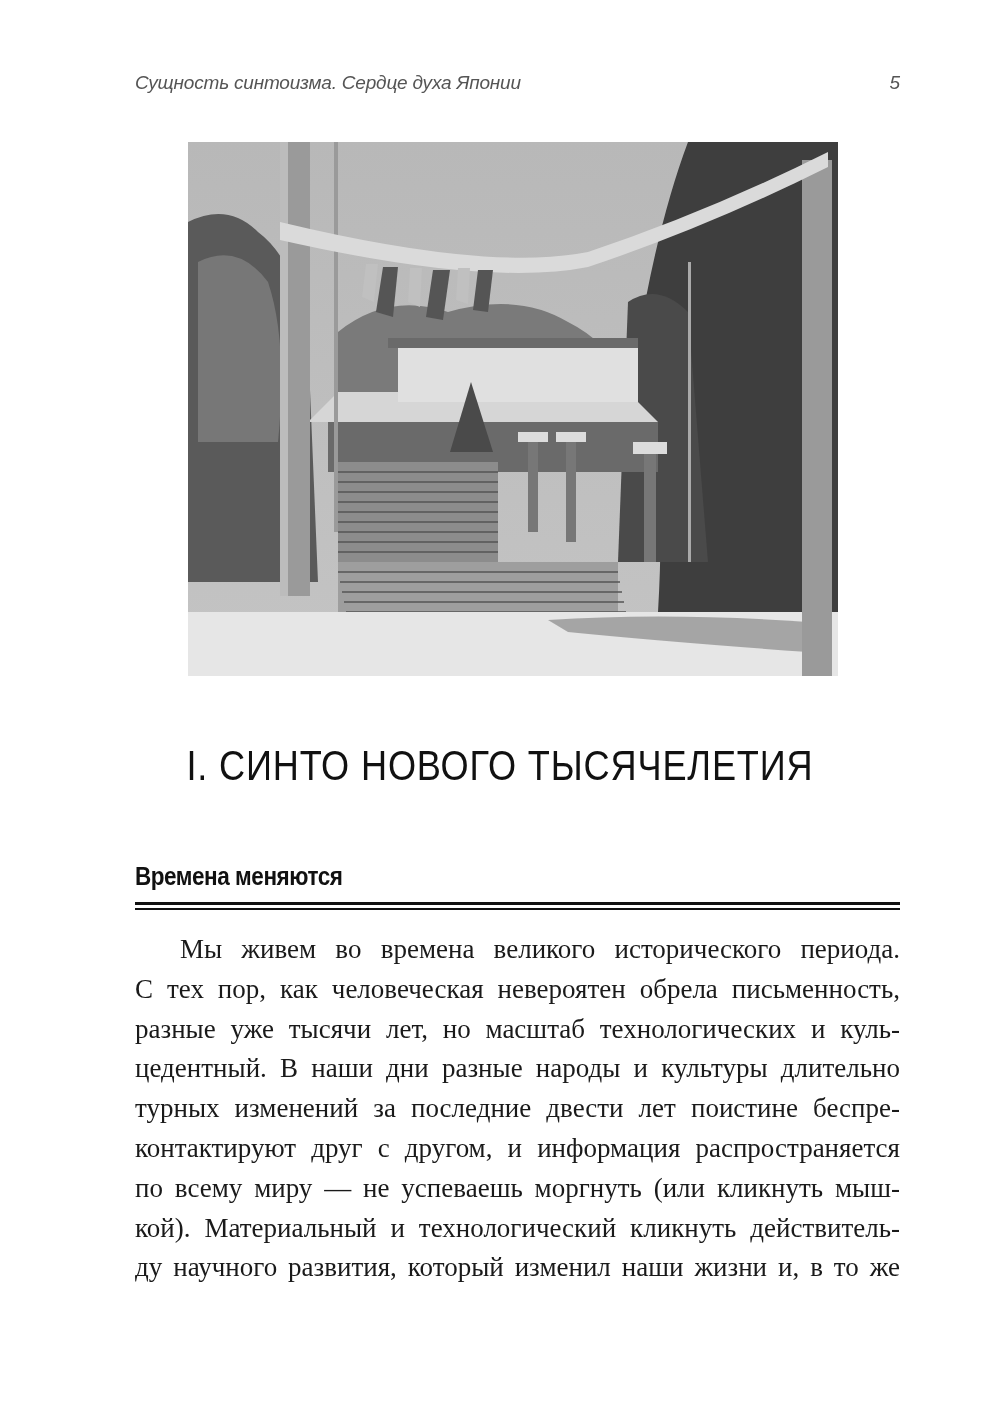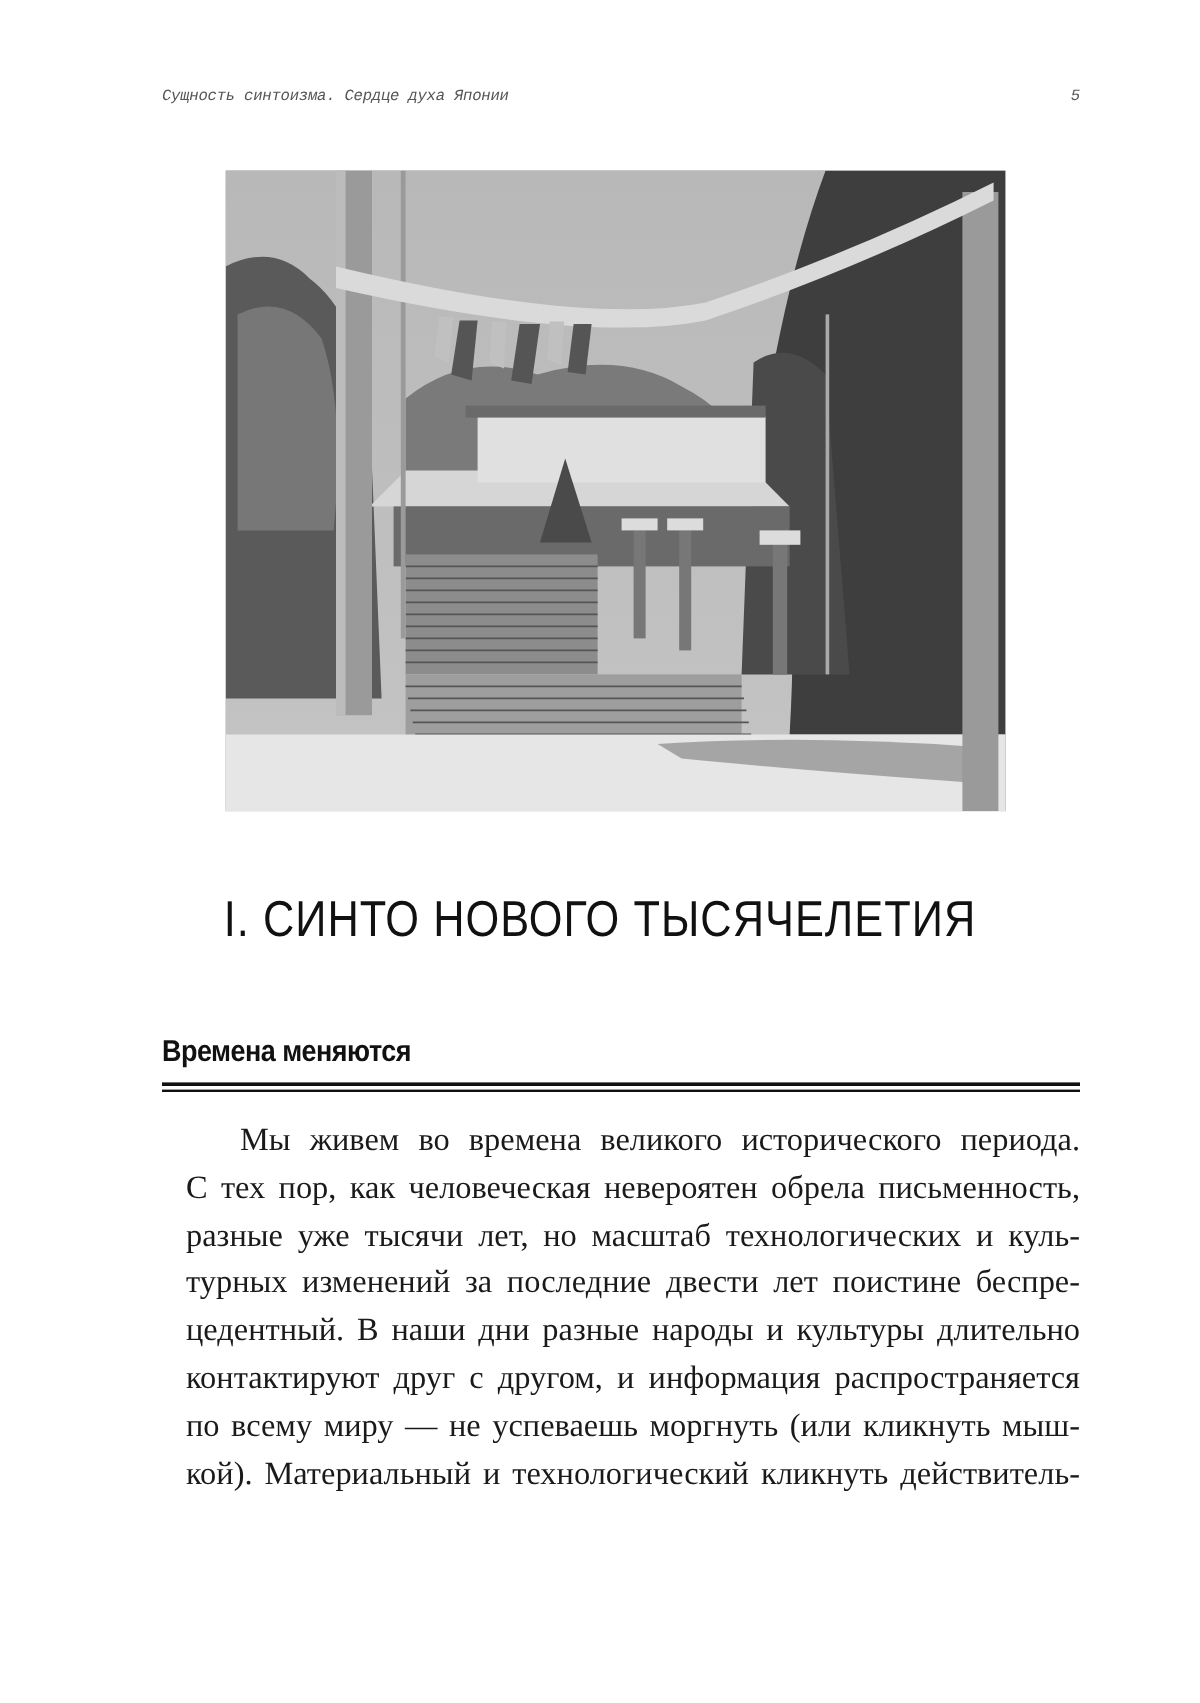--- a/index.html
+++ b/index.html
@@ -1,19 +1,19 @@
 <!DOCTYPE html>
 <html><head>
 <meta charset="utf-8">
 <style>
   html, body { margin:0; padding:0; background:#ffffff; }
   body { width:1000px; height:1419px; position:relative; overflow:hidden; color:#1a1a1a; }
   .running-head {
     position:absolute; left:135px; top:72px; width:765px; height:30px;
-    font-family:Liberation Mono, monospace; font-style:italic; font-size:13px; color:#555;
+    font-family:Liberation Sans, sans-serif; font-style:italic; font-size:19px; color:#555;
   }
   .running-head .title { position:absolute; left:0; top:0; letter-spacing:-0.2px; }
   .running-head .page-num { position:absolute; right:0; top:0; }
 
   .photo {
     position:absolute; left:188px; top:142px; width:650px; height:534px;
     background:#a9a9a9; overflow:hidden;
   }
   .photo svg { display:block; width:100%; height:100%; }
 
@@ -31,21 +31,20 @@
   .rule.thick { top:902px; height:3px; }
   .rule.thin { top:908px; height:1.5px; }
 
   .body-text {
     position:absolute; left:135px; top:930px; width:765px;
     font-family:"Liberation Serif", serif; font-size:27px; line-height:39.8px; color:#1a1a1a;
   }
   .body-text .line {
     display:block; height:39.8px; white-space:nowrap; text-align:justify;
     text-align-last:justify;
-    margin-left:20px;
   }
   .body-text .line.indent { padding-left:45px; }
 </style>
 </head>
 <body>
 
 <div class="running-head">
   <span class="title">Сущность синтоизма. Сердце духа Японии</span>
   <span class="page-num">5</span>
 </div>
@@ -140,18 +139,19 @@
 <div class="chapter-title">I. СИНТО НОВОГО ТЫСЯЧЕЛЕТИЯ</div>
 
 <div class="section-title">Времена меняются</div>
 <div class="rule thick"></div>
 <div class="rule thin"></div>
 
 <div class="body-text">
   <span class="line indent">Мы живем во времена великого исторического периода.</span>
   <span class="line">С тех пор, как человеческая невероятен обрела письменность,</span>
   <span class="line">разные уже тысячи лет, но масштаб технологических и куль-</span>
+  <span class="line">цедентный. В наши дни разные народы и культуры длительно</span>
   <span class="line">турных изменений за последние двести лет поистине беспре-</span>
-  <span class="line">цедентный. В наши дни разные народы и культуры длительно</span>
   <span class="line">контактируют друг с другом, и информация распространяется</span>
   <span class="line">по всему миру — не успеваешь моргнуть (или кликнуть мыш-</span>
   <span class="line">кой). Материальный и технологический кликнуть действитель-</span>
+  <span class="line">ду научного развития, который изменил наши жизни и, в то же</span>
 </div>
 
 </body></html>

